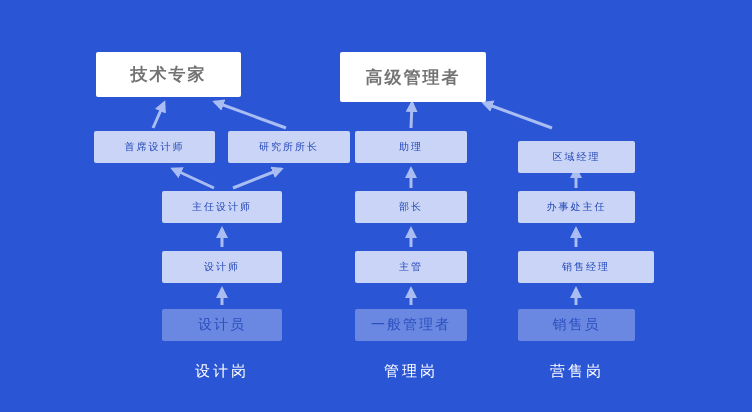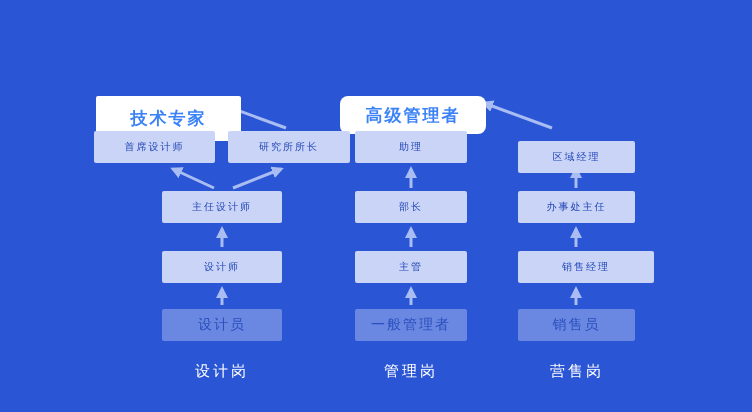--- a/index.html
+++ b/index.html
@@ -28,24 +28,23 @@
     position: absolute;
     display: flex;
     align-items: center;
     justify-content: center;
     border-radius: 2px;
     letter-spacing: 2px;
     white-space: nowrap;
   }
   .node-top {
     background: #FFFFFF;
-    color: #3b82f6;
+    color: #737373;
     font-size: 17px;
     font-weight: bold;
-    margin-top: 44px;
   }
   .node-mid {
     background: #C9D4F6;
     color: #2447B8;
     font-size: 10px;
   }
   .node-faded {
     background: rgba(255, 255, 255, 0.30);
     color: #2C4FBE;
     font-size: 14px;
@@ -83,21 +82,21 @@
     <line x1="411" y1="188" x2="411" y2="169" stroke="#A9BDF2" stroke-width="3" marker-end="url(#ah)"></line>
     <line x1="411" y1="128" x2="412" y2="103" stroke="#A9BDF2" stroke-width="3" marker-end="url(#ah)"></line>
 
     <line x1="576" y1="305" x2="576" y2="289" stroke="#A9BDF2" stroke-width="3" marker-end="url(#ah)"></line>
     <line x1="576" y1="247" x2="576" y2="229" stroke="#A9BDF2" stroke-width="3" marker-end="url(#ah)"></line>
     <line x1="576" y1="188" x2="576" y2="169" stroke="#A9BDF2" stroke-width="3" marker-end="url(#ah)"></line>
     <line x1="552" y1="128" x2="484" y2="103" stroke="#A9BDF2" stroke-width="3" marker-end="url(#ah)"></line>
   </svg>
 
   <div class="node node-top" style="left:96px; top:52px; width:145px; height:45px;">技术专家</div>
-  <div class="node node-top" style="left:340px; top:52px; width:146px; height:38px;border-radius:8px;">高级管理者</div>
+  <div class="node node-top" style="left:340px; top:52px; width:146px; height:50px;">高级管理者</div>
 
   <div class="node node-mid" style="left:94px; top:131px; width:121px; height:32px;">首席设计师</div>
   <div class="node node-mid" style="left:228px; top:131px; width:122px; height:32px;">研究所所长</div>
   <div class="node node-mid" style="left:355px; top:131px; width:112px; height:32px;">助理</div>
   <div class="node node-mid" style="left:518px; top:141px; width:117px; height:32px;">区域经理</div>
 
   <div class="node node-mid" style="left:162px; top:191px; width:120px; height:32px;">主任设计师</div>
   <div class="node node-mid" style="left:355px; top:191px; width:112px; height:32px;">部长</div>
   <div class="node node-mid" style="left:518px; top:191px; width:117px; height:32px;">办事处主任</div>
 

